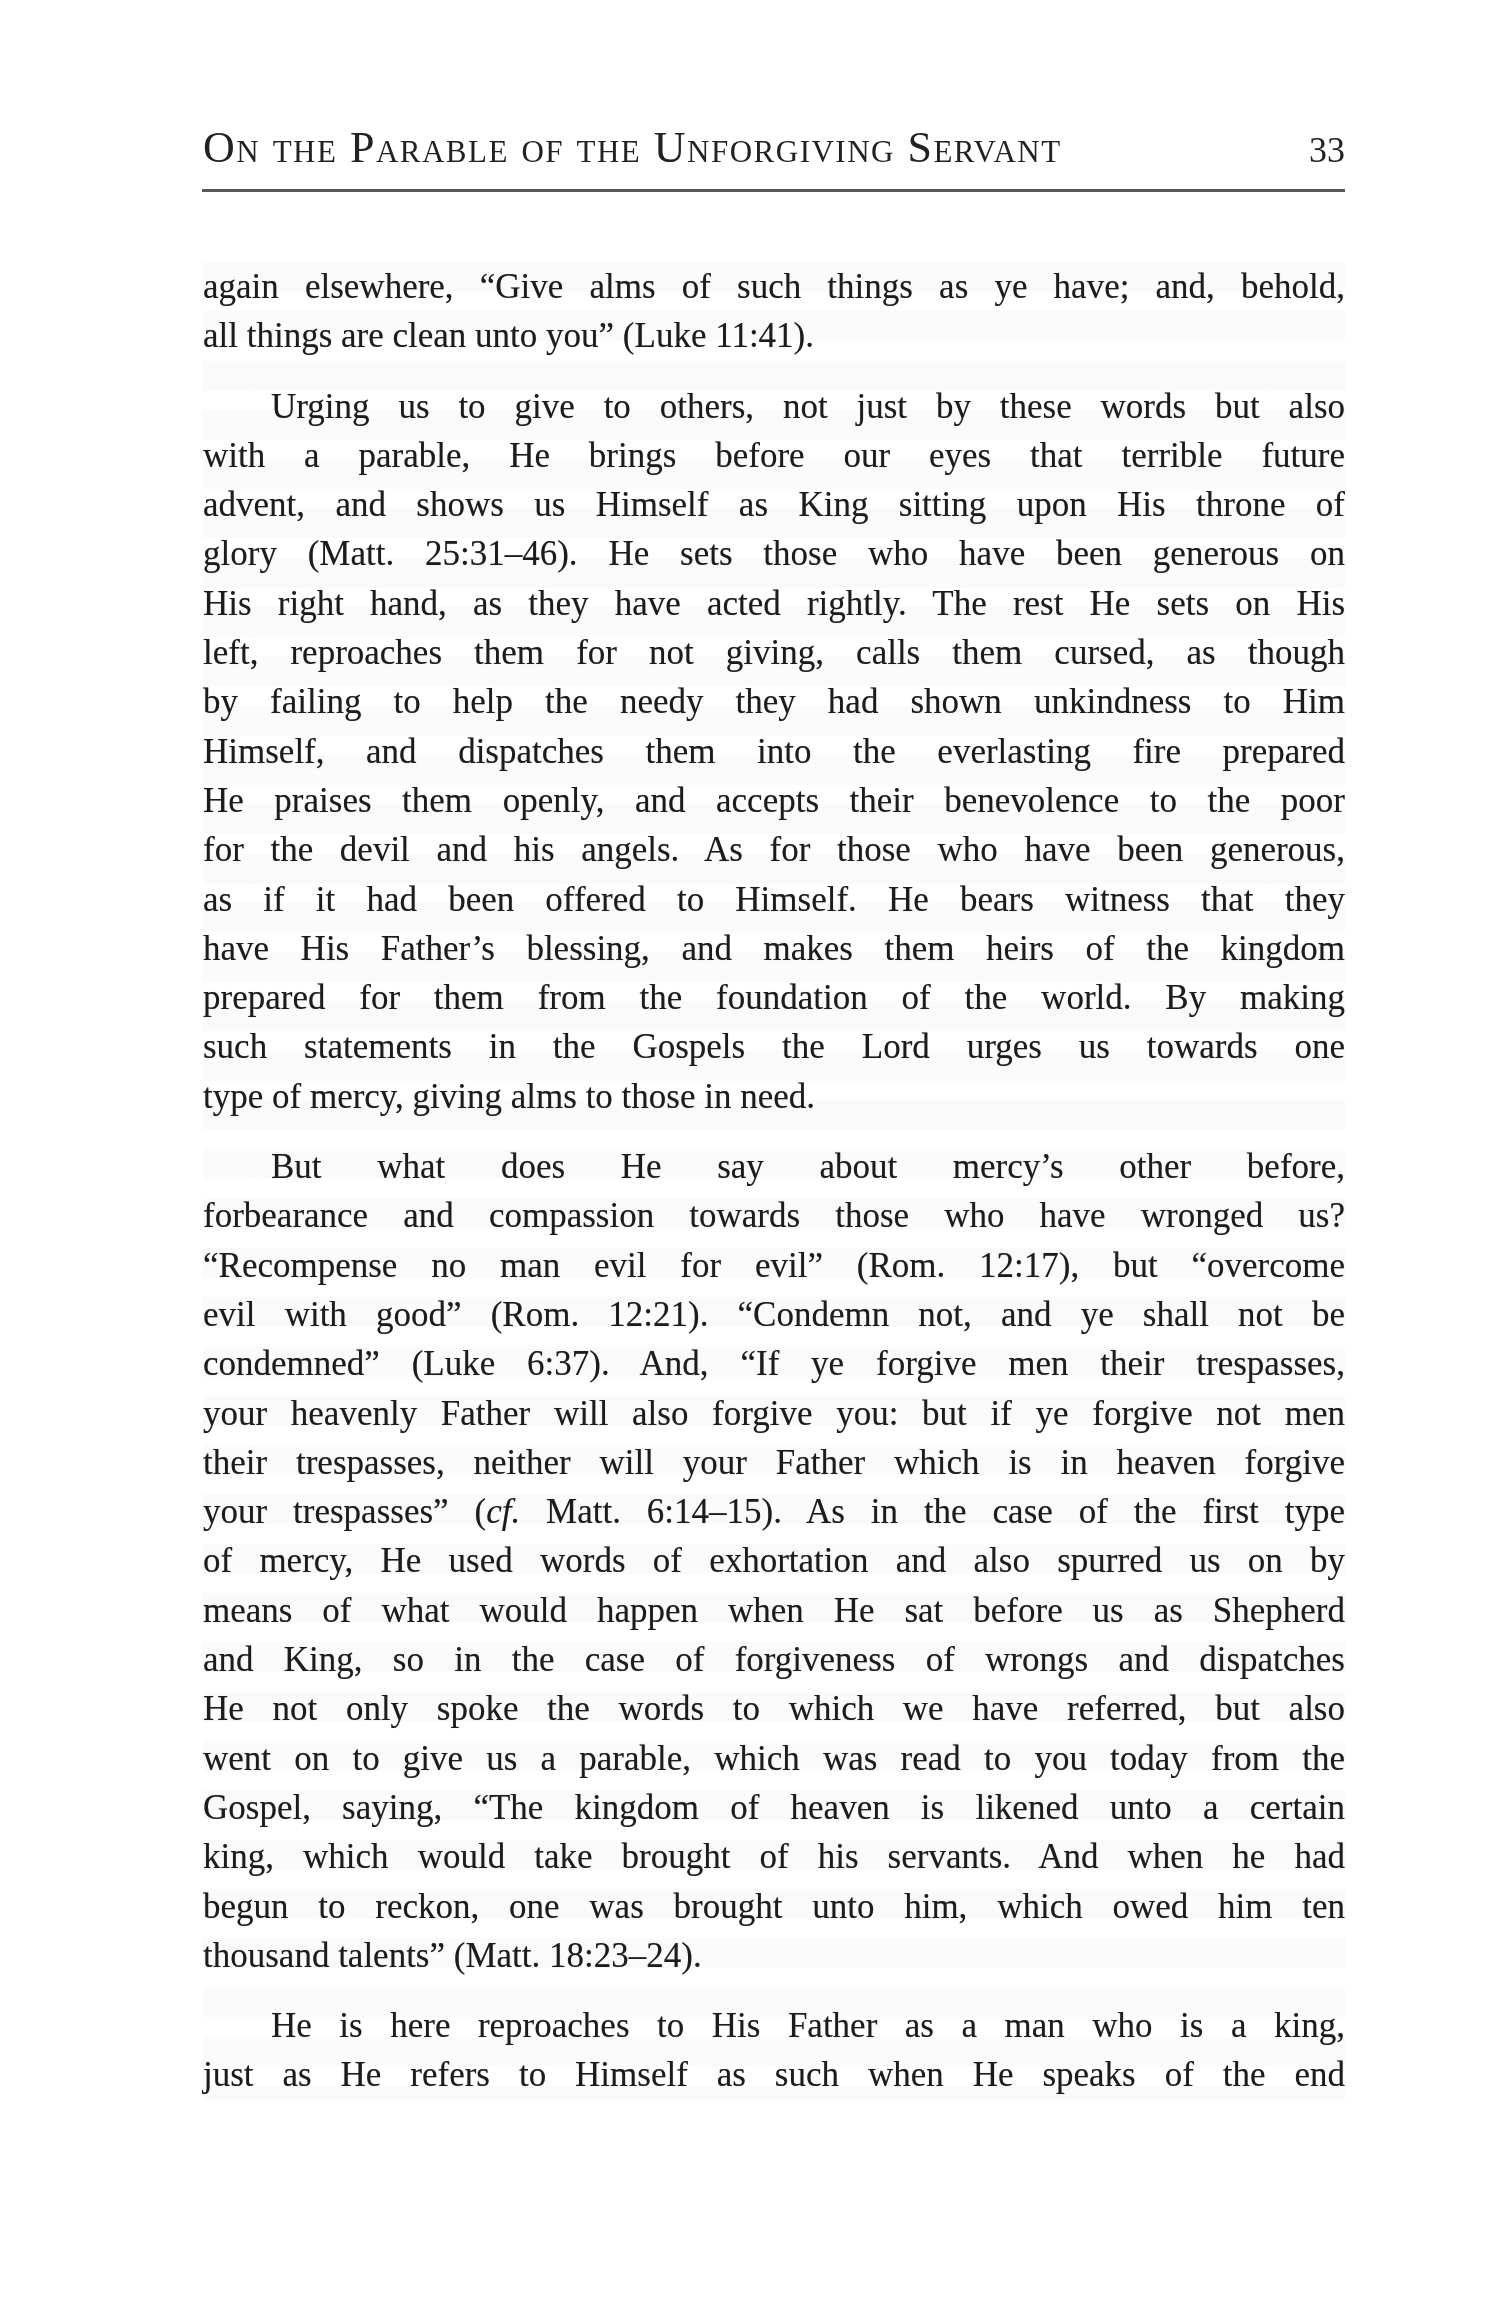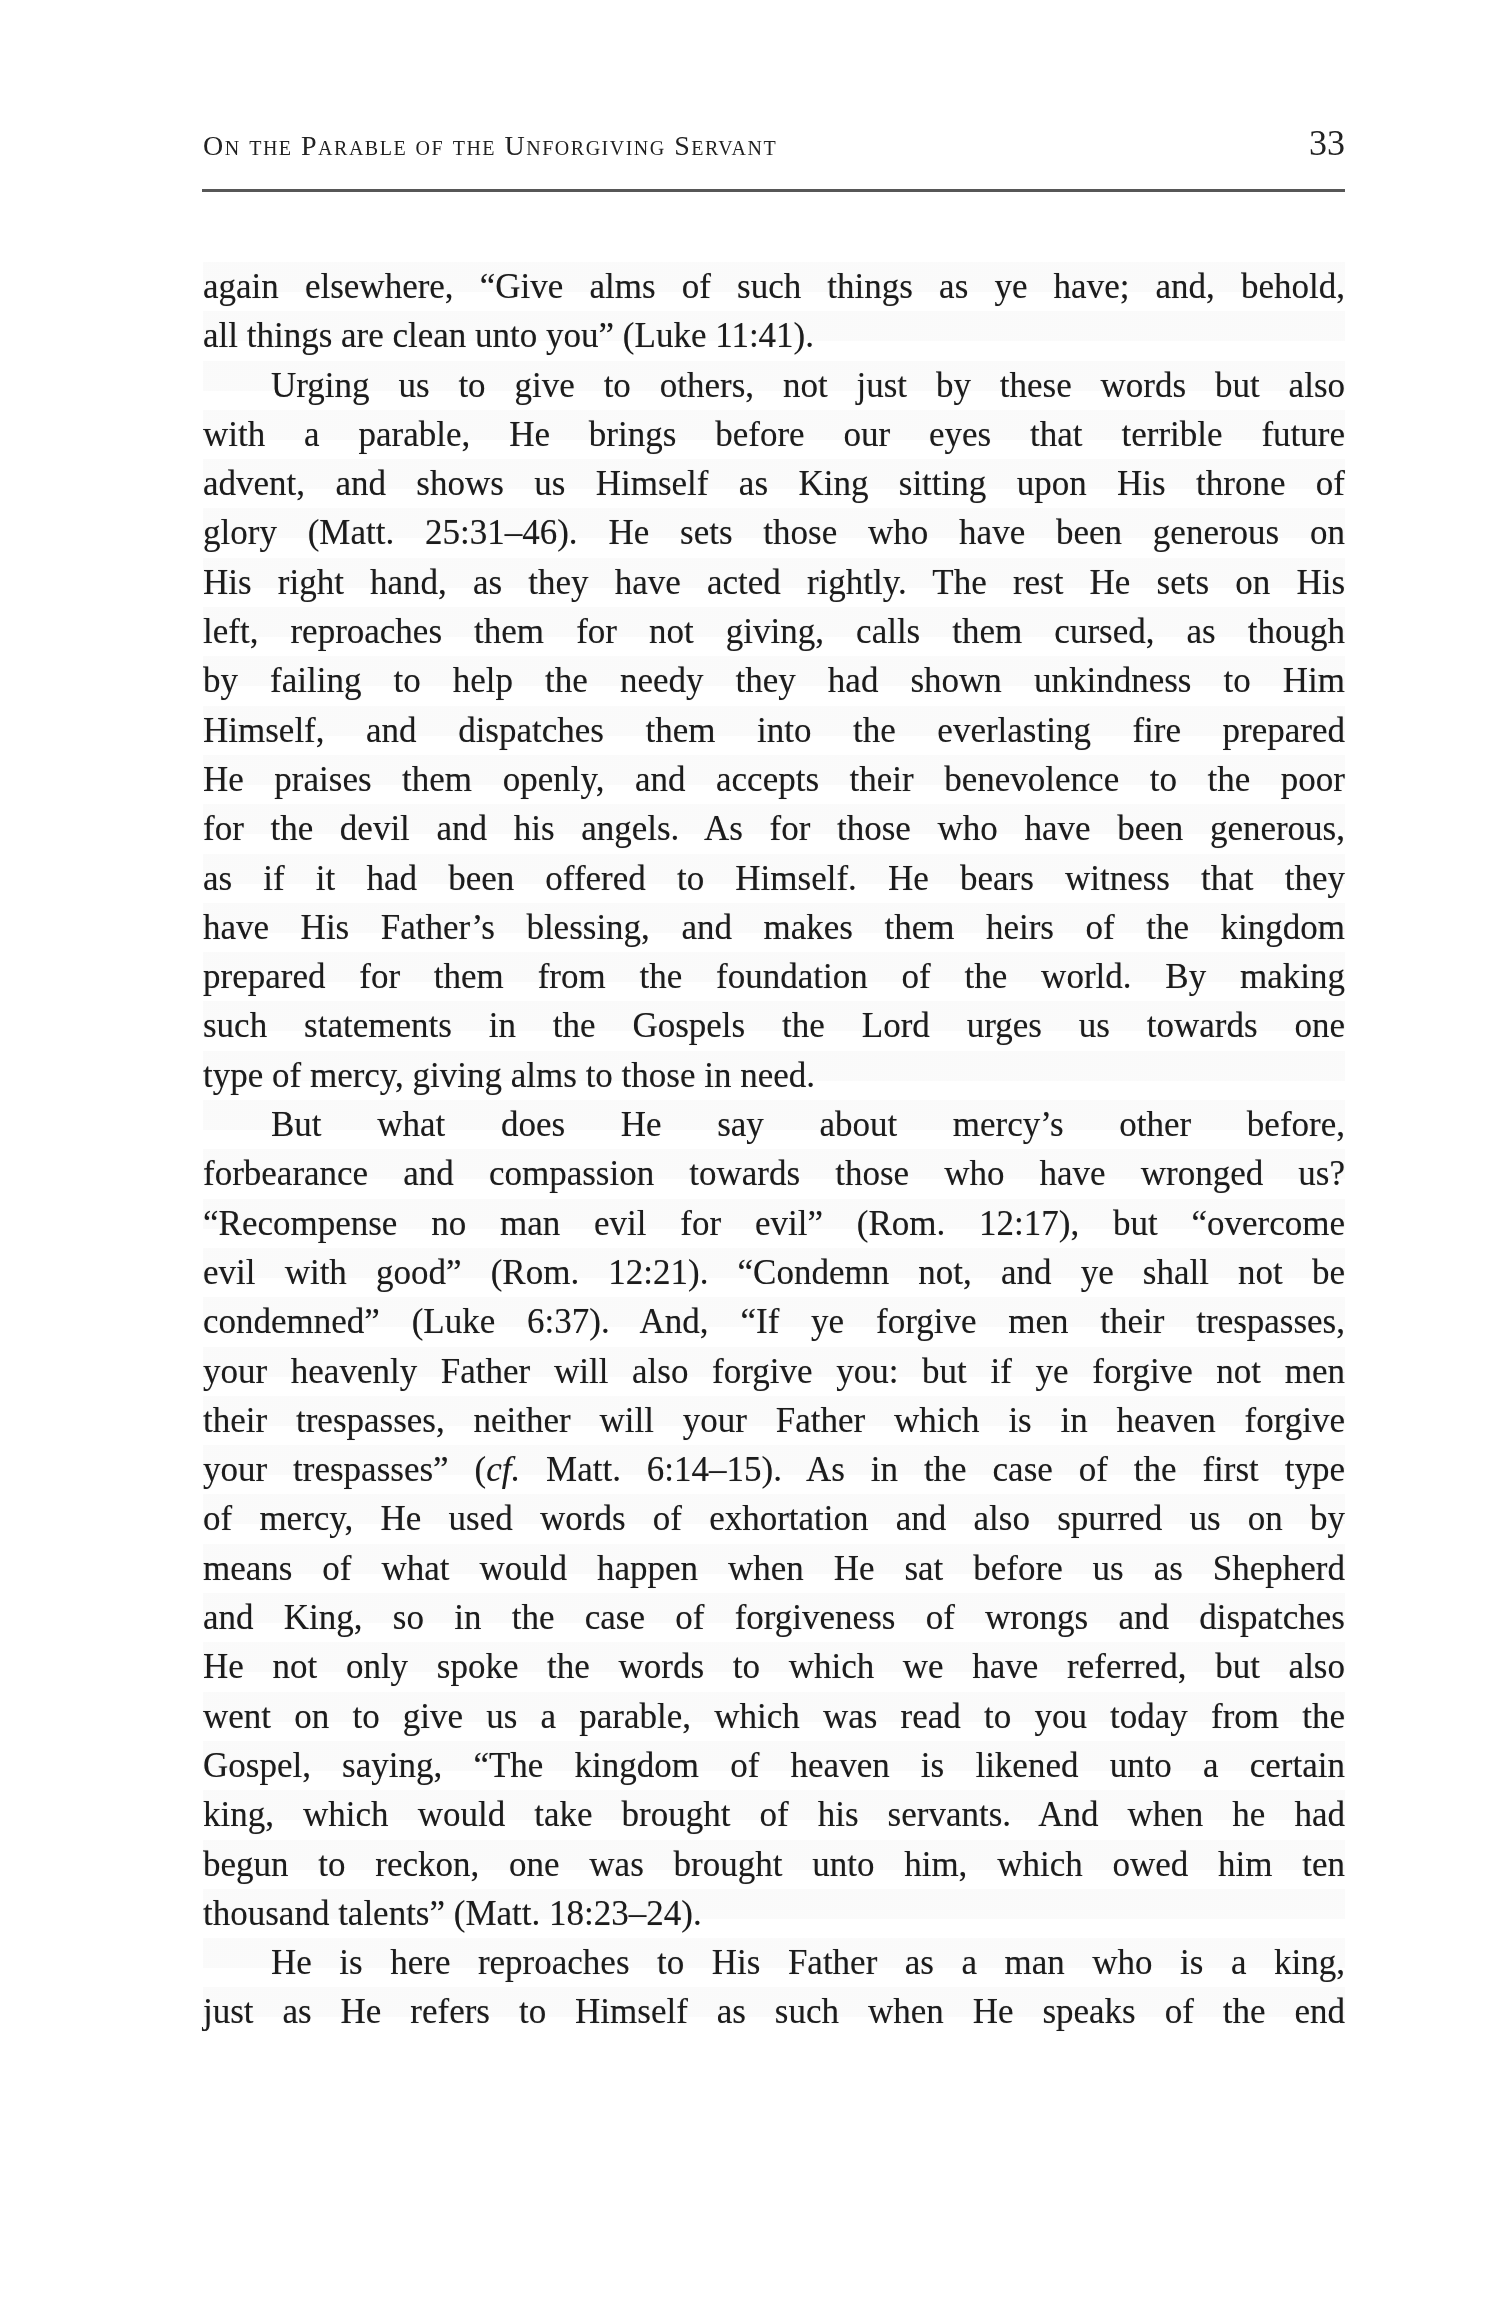--- a/index.html
+++ b/index.html
@@ -20,21 +20,21 @@
     position: absolute;
     left: 203px;
     top: 122px;
     width: 1142px;
     display: flex;
     justify-content: space-between;
     align-items: baseline;
   }
   .chapter-title {
     font-variant: small-caps;
-    font-size: 28px;
+    font-size: 44px;
     letter-spacing: 1.5px;
     color: #222222;
     white-space: nowrap;
   }
   .page-number {
     font-size: 36px;
     color: #222222;
   }
   .header-rule {
     position: absolute;
@@ -63,20 +63,21 @@
   }
   .line {
     text-align: justify;
     text-align-last: justify;
   }
   .line.endpara {
     text-align-last: left;
   }
   .line.indent {
     text-indent: 68px;
+    margin-top: 21px;
   }
 </style>
 </head>
 <body>
 
 <div class="page">
   <div class="running-head">
     <span class="chapter-title">On the Parable of the Unforgiving Servant</span>
     <span class="page-number">33</span>
   </div>

